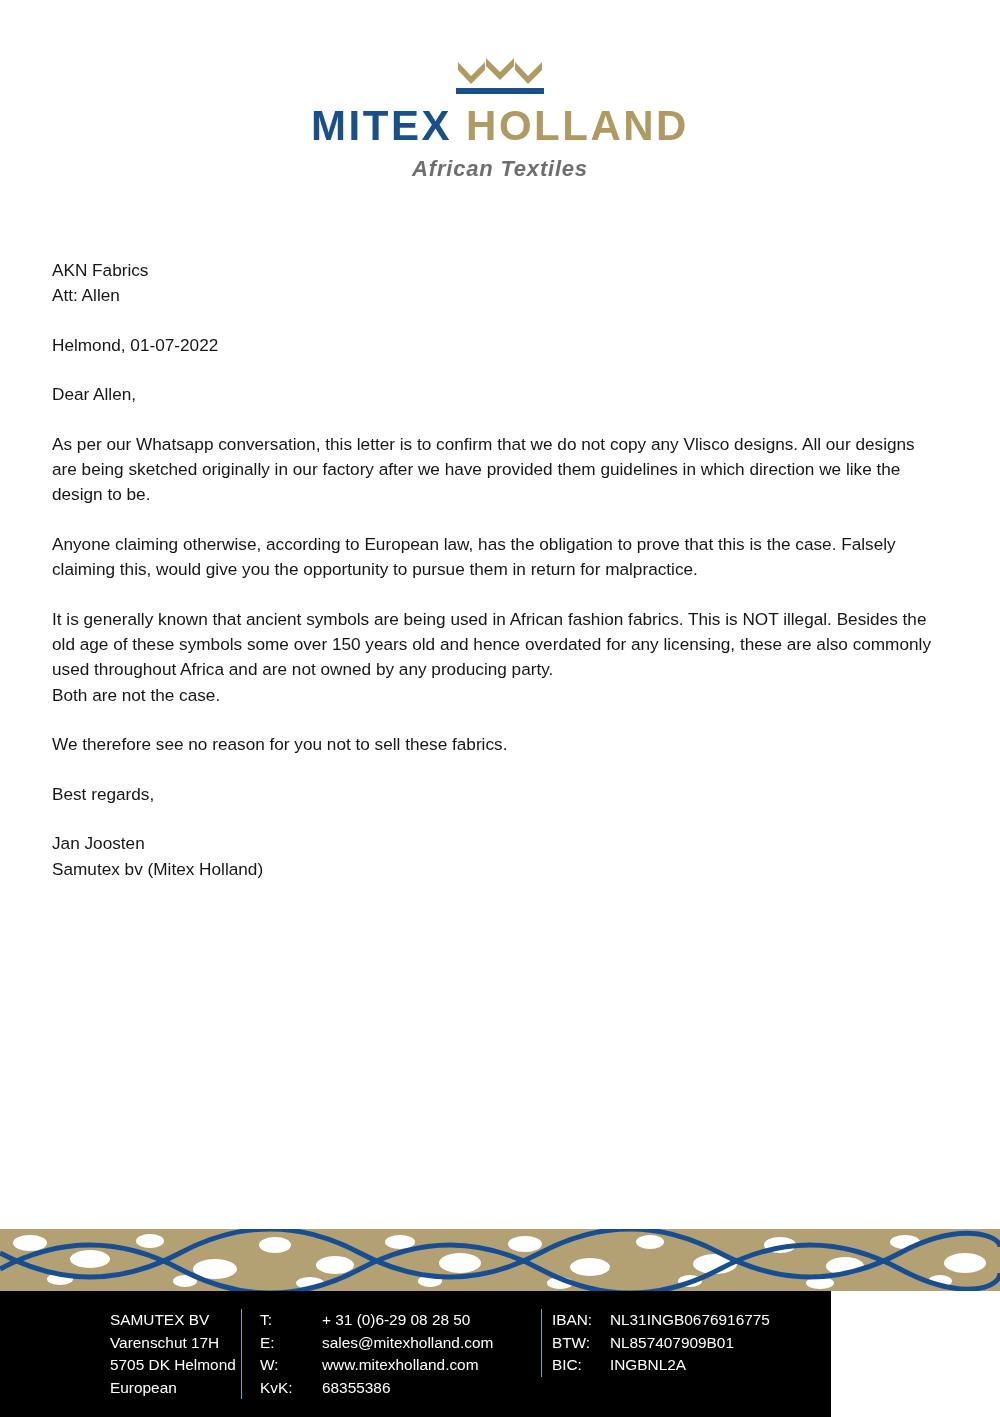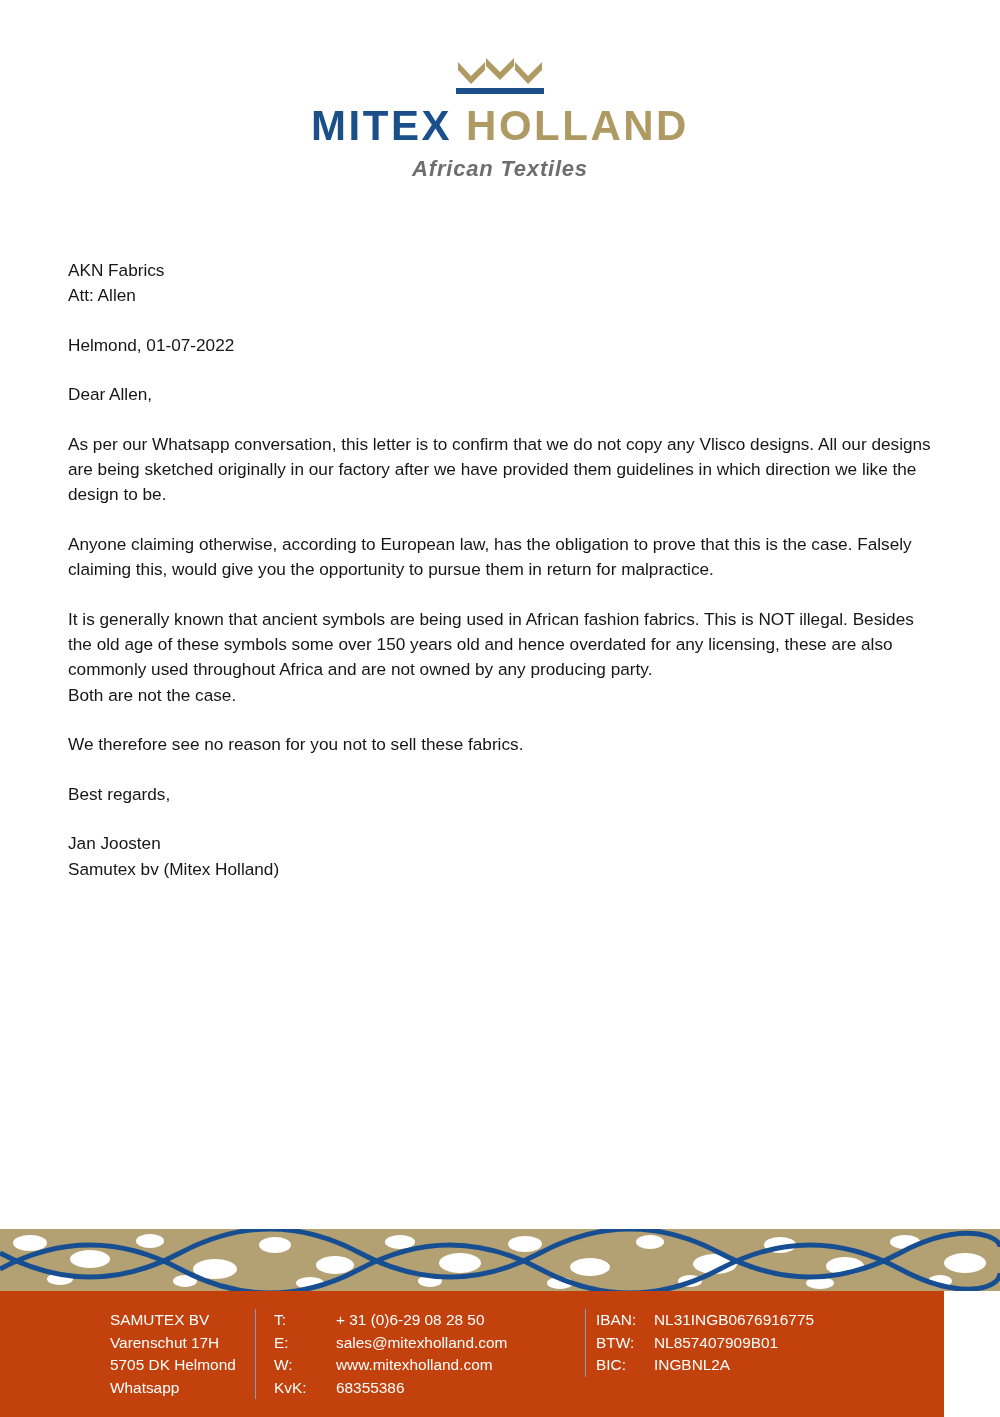--- a/index.html
+++ b/index.html
@@ -57,21 +57,21 @@
   .letter-body {
     position: absolute;
     top: 258px;
     left: 52px;
     width: 880px;
     font-size: 17.2px;
     line-height: 25.4px;
     color: #161616;
   }
   .letter-body p {
-    margin: 0 0 24px 16px;
+    margin: 0 0 24px 0;
   }
   .letter-body p.tight {
     margin-bottom: 0;
   }
 
   
   .pattern-band {
     position: absolute;
     left: 0;
     bottom: 126px;
@@ -80,23 +80,23 @@
     background: #b3a173;
     overflow: hidden;
   }
   .pattern-band svg { display: block; }
 
   
   .footer {
     position: absolute;
     left: 0;
     bottom: 0;
-    width: 944px;
+    width: 831px;
     height: 126px;
-    background: #c2410c;
+    background: #000000;
     color: #ffffff;
   }
   .footer-inner {
     display: flex;
     align-items: flex-start;
     height: 100%;
     padding: 18px 0 0 0;
     font-size: 15.4px;
     line-height: 22.6px;
   }
@@ -203,21 +203,21 @@
   </svg>
 </div>
 
 <div class="footer">
   <div class="footer-inner">
 
     <div class="fcol fcol-addr">
       <div>SAMUTEX BV</div>
       <div>Varenschut 17H</div>
       <div>5705 DK Helmond</div>
-      <div>Whatsapp</div>
+      <div>European</div>
     </div>
 
     <div class="fcol fcol-contact">
       <div class="frow">
         <span class="flabel-wide">T:</span>
         <span class="fval">+ 31 (0)6-29 08 28 50</span>
       </div>
       <div class="frow">
         <span class="flabel-wide">E:</span>
         <span class="fval">sales@mitexholland.com</span>

